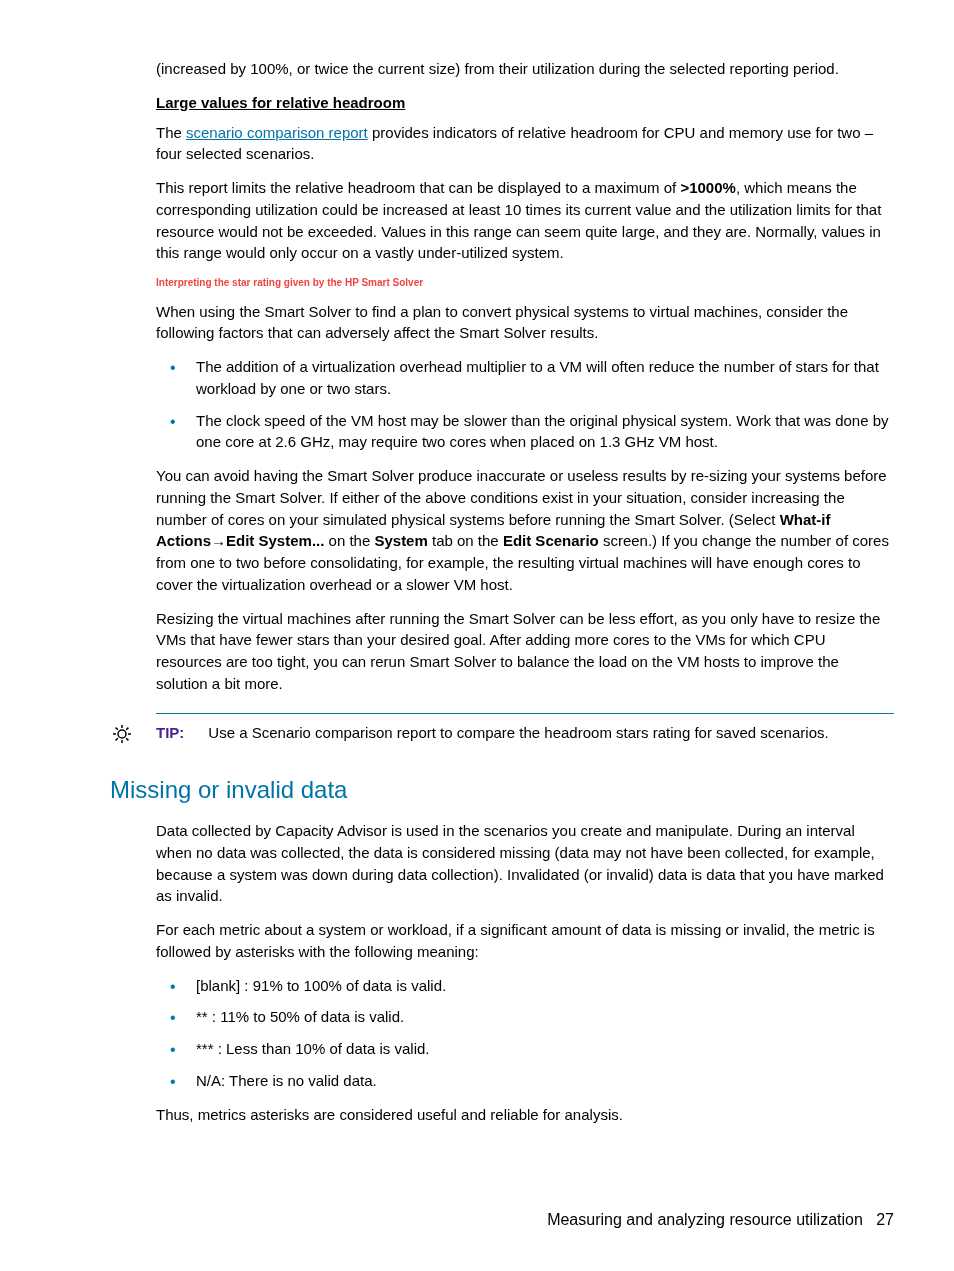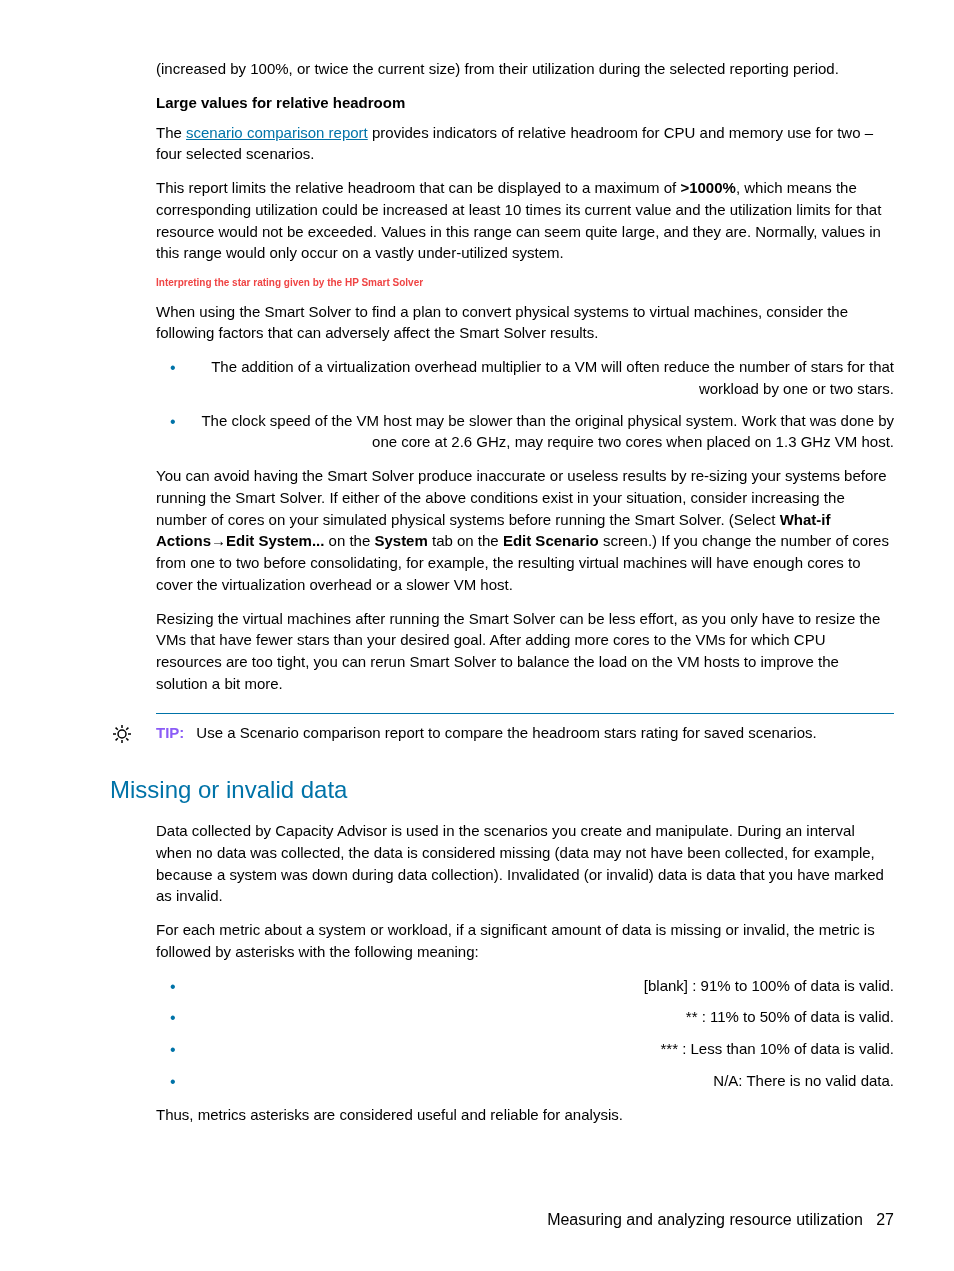--- a/index.html
+++ b/index.html
@@ -14,20 +14,21 @@
     position: relative;
     padding: 58px 60px 50px 110px;
   }
   .content { margin-left: 46px; }
   p { margin-bottom: 12px; }
   .bold { font-weight: bold; }
   .subheading {
     font-weight: bold;
     margin-bottom: 8px;
     margin-top: 4px;
+    text-decoration: underline;
   }
   .blue-sub {
     color: #ef4444;
     font-weight: bold;
     margin-bottom: 10px;
     margin-top: 6px;
     font-size: 10px;
   }
   .section-heading {
     color: #0073a8;
@@ -42,21 +43,20 @@
     text-decoration: underline;
   }
   ul.bullets {
     list-style: none;
     margin-bottom: 12px;
   }
   ul.bullets li {
     position: relative;
     padding-left: 40px;
     margin-bottom: 10px;
-    text-align: right;
   }
   ul.bullets li::before {
     content: "•";
     position: absolute;
     left: 14px;
     top: 0;
     color: #0073a8;
     font-size: 16px;
   }
   .tip-block {
@@ -74,23 +74,23 @@
     align-items: flex-start;
     gap: 16px;
   }
   .tip-icon {
     width: 30px;
     flex-shrink: 0;
     padding-top: 0px;
   }
   .tip-text { flex: 1; }
   .tip-label {
-    color: #8b5cf6;
+    color: #4c1d95;
     font-weight: bold;
-    margin-right: 12px;
+    margin-right: 24px;
   }
   .footer {
     position: absolute;
     bottom: 40px;
     right: 60px;
     font-size: 16px;
   }
 </style>
 </head>
 <body>

